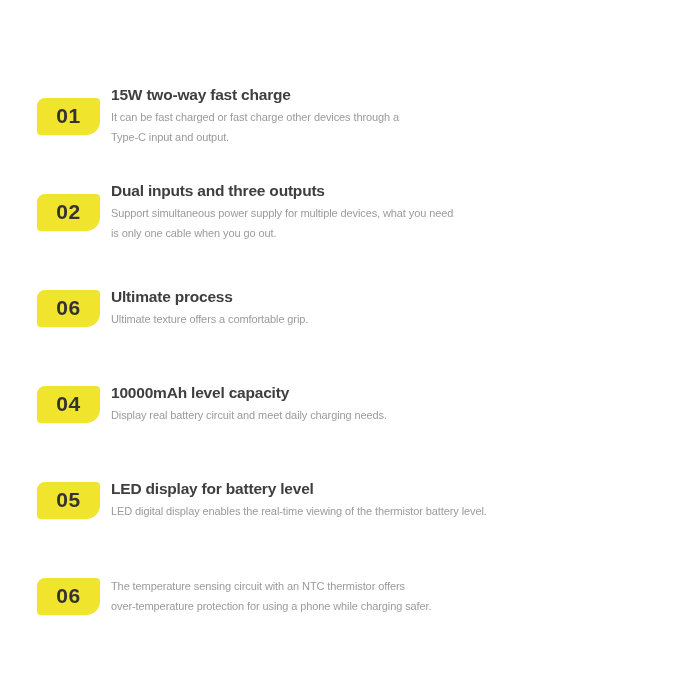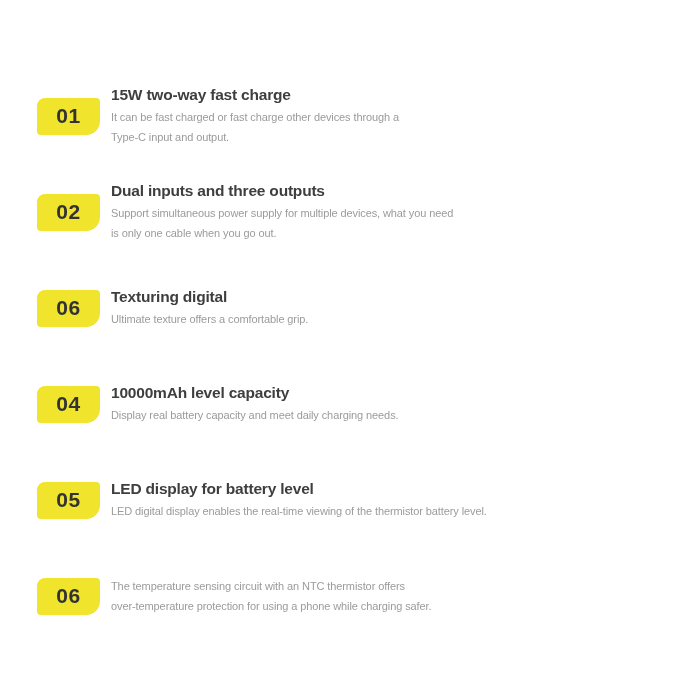--- a/index.html
+++ b/index.html
@@ -79,30 +79,30 @@
     <div class="feature-text">
       <div class="feature-title">Dual inputs and three outputs</div>
       <div class="feature-desc">Support simultaneous power supply for multiple devices, what you need
 is only one cable when you go out.</div>
     </div>
   </div>
 
   <div class="feature-row">
     <div class="badge">06</div>
     <div class="feature-text">
-      <div class="feature-title">Texturing digital</div>
+      <div class="feature-title">Ultimate process</div>
       <div class="feature-desc">Ultimate texture offers a comfortable grip.</div>
     </div>
   </div>
 
   <div class="feature-row">
     <div class="badge">04</div>
     <div class="feature-text">
       <div class="feature-title">10000mAh level capacity</div>
-      <div class="feature-desc">Display real battery capacity and meet daily charging needs.</div>
+      <div class="feature-desc">Display real battery circuit and meet daily charging needs.</div>
     </div>
   </div>
 
   <div class="feature-row">
     <div class="badge">05</div>
     <div class="feature-text">
       <div class="feature-title">LED display for battery level</div>
       <div class="feature-desc">LED digital display enables the real-time viewing of the thermistor battery level.</div>
     </div>
   </div>

